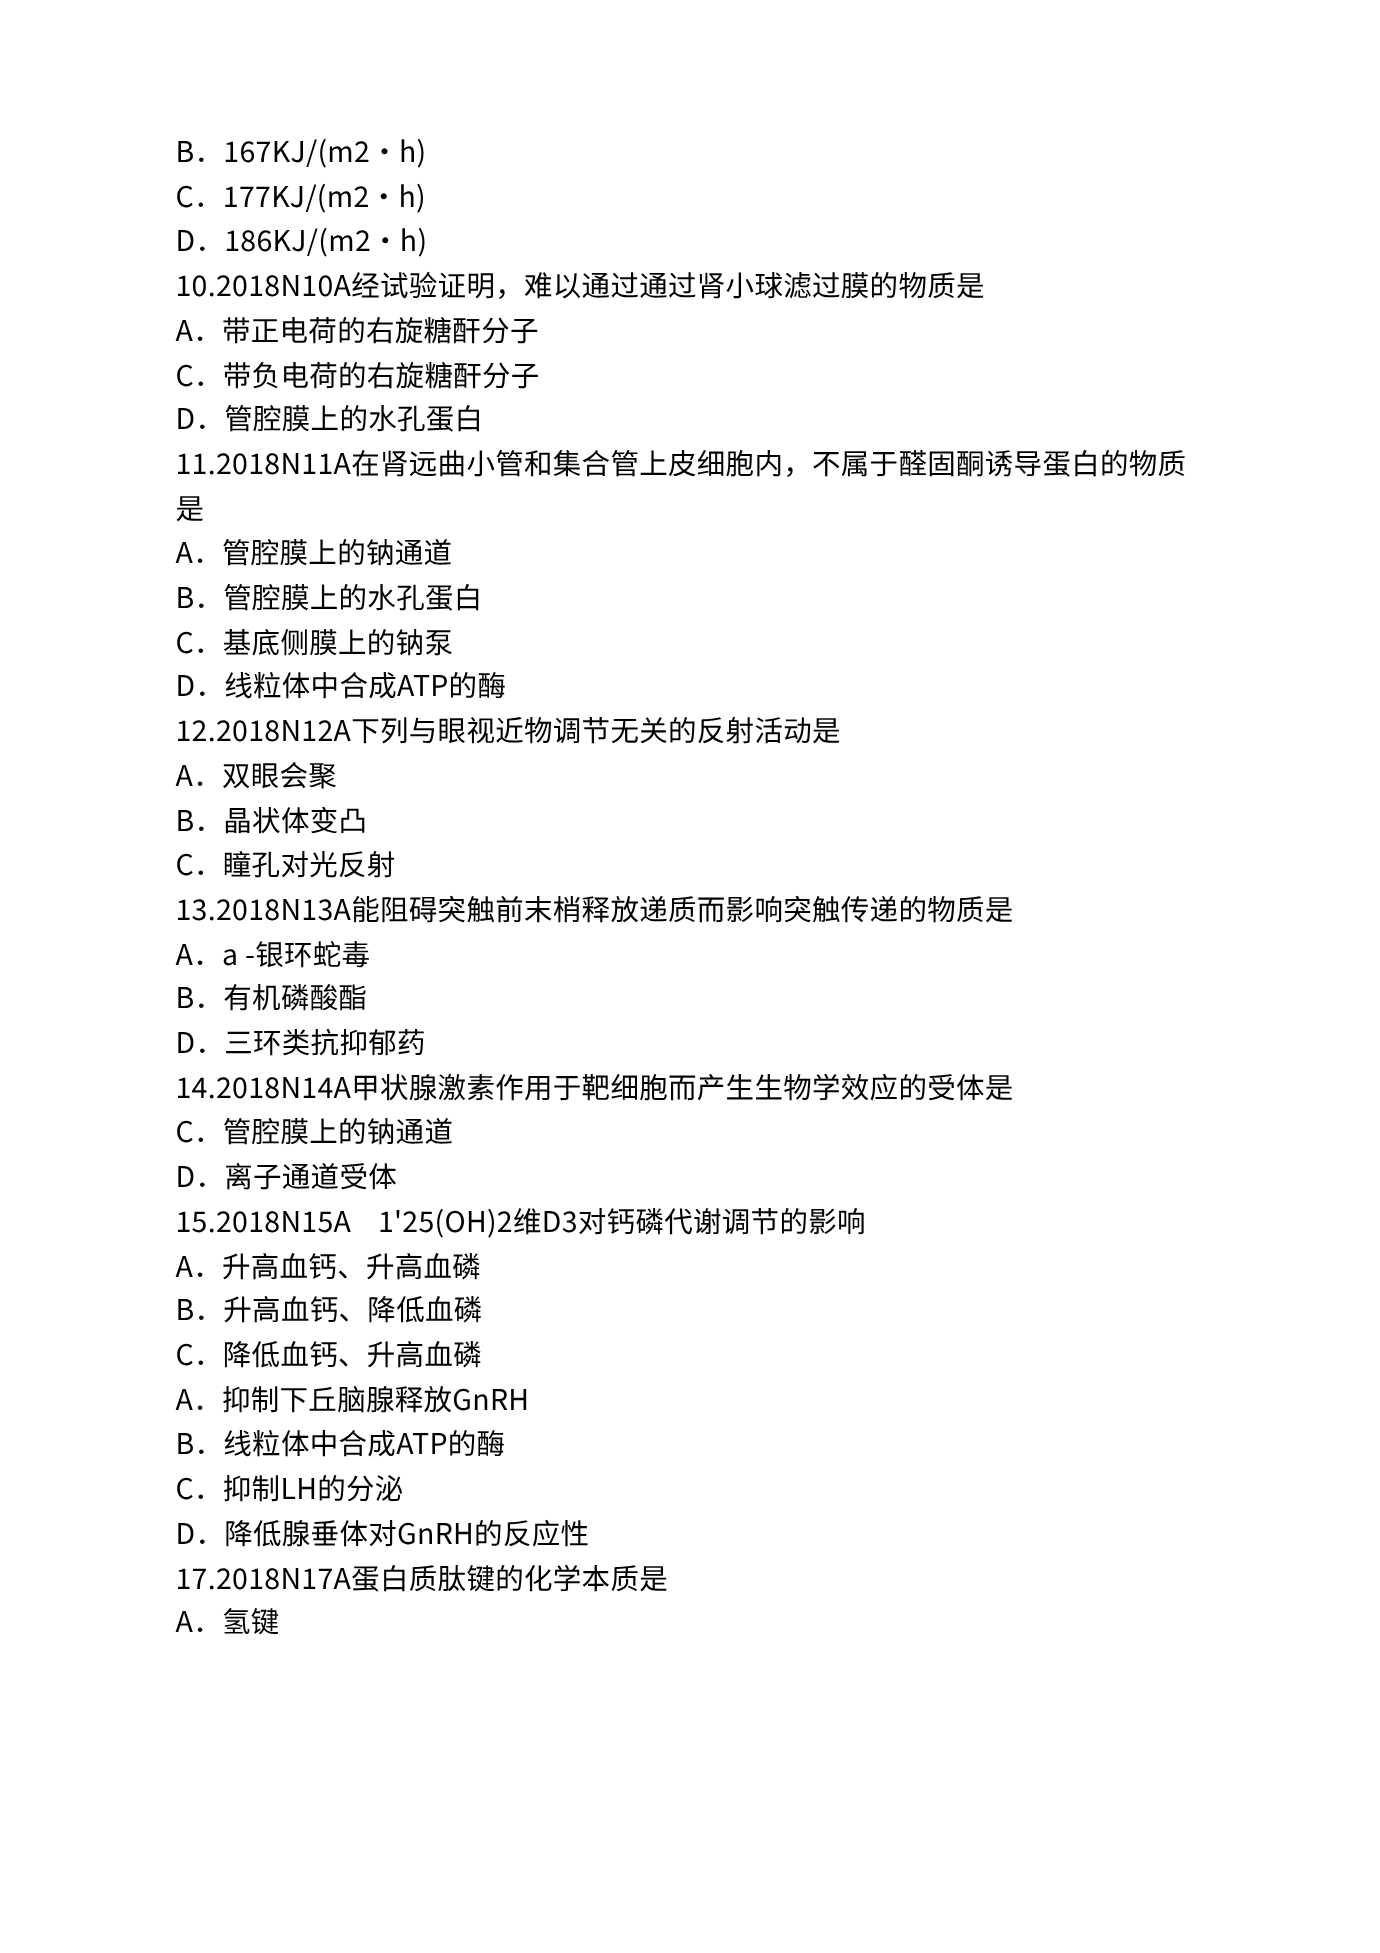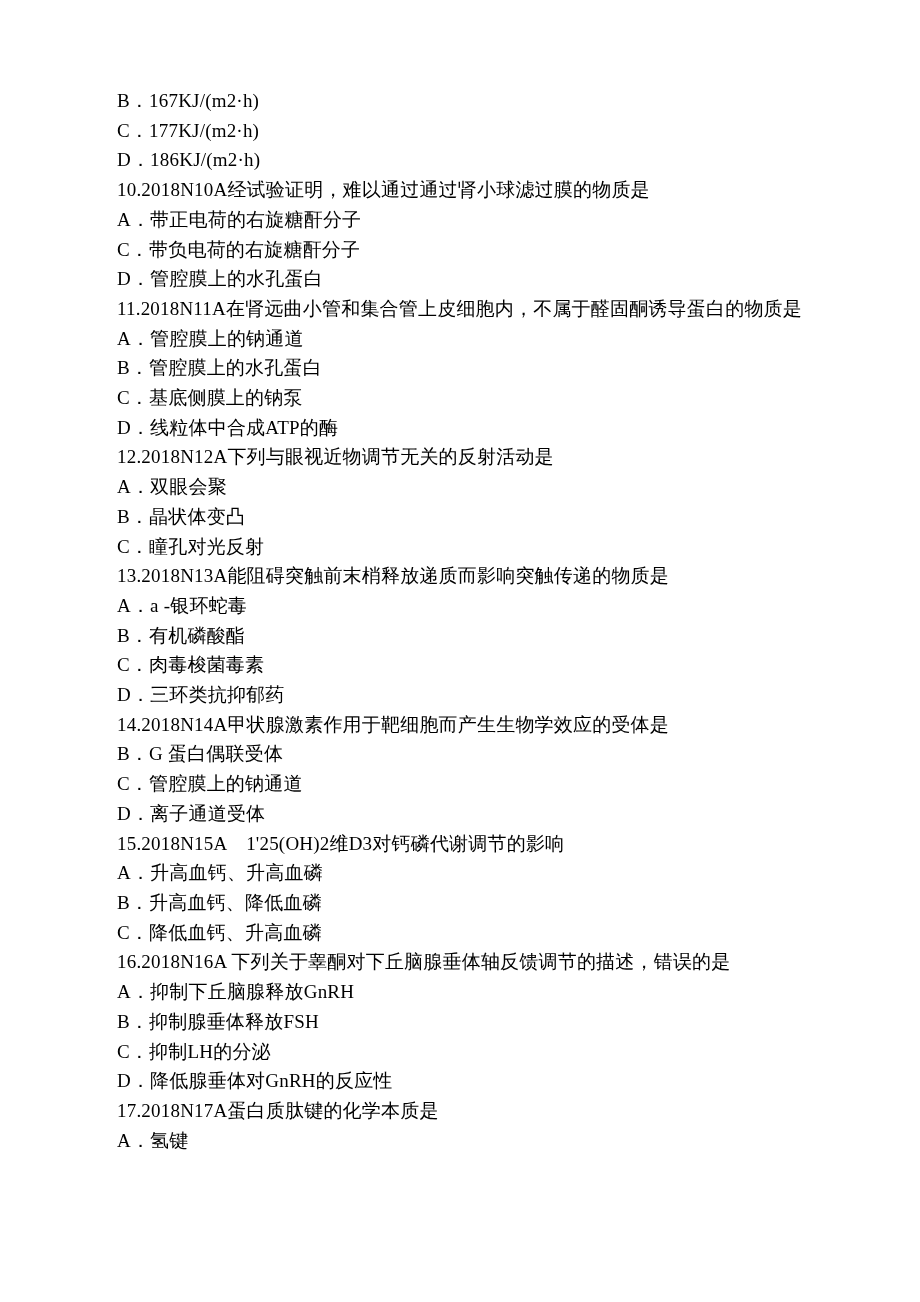--- a/index.html
+++ b/index.html
@@ -7,21 +7,21 @@
     width:920px;
     min-height:1302px;
     box-sizing:border-box;
     padding:86px 117px 86px 117px;
     font-family:"Microsoft YaHei","PingFang SC","Noto Sans CJK SC",sans-serif;
     font-size:19px;
     line-height:29.7px;
     color:#000;
     letter-spacing:0.2px;
   }
-  .line{white-space:pre-wrap;font-family:Liberation Serif, serif;}
+  .line{white-space:pre-wrap;}
 </style>
 </head>
 <body>
 
 <div class="page" id="page">
     <div class="line">B．167KJ/(m2·h)</div>
     <div class="line">C．177KJ/(m2·h)</div>
     <div class="line">D．186KJ/(m2·h)</div>
     <div class="line">10.2018N10A经试验证明，难以通过通过肾小球滤过膜的物质是</div>
     <div class="line">A．带正电荷的右旋糖酐分子</div>
@@ -32,30 +32,27 @@
     <div class="line">B．管腔膜上的水孔蛋白</div>
     <div class="line">C．基底侧膜上的钠泵</div>
     <div class="line">D．线粒体中合成ATP的酶</div>
     <div class="line">12.2018N12A下列与眼视近物调节无关的反射活动是</div>
     <div class="line">A．双眼会聚</div>
     <div class="line">B．晶状体变凸</div>
     <div class="line">C．瞳孔对光反射</div>
     <div class="line">13.2018N13A能阻碍突触前末梢释放递质而影响突触传递的物质是</div>
     <div class="line">A．a -银环蛇毒</div>
     <div class="line">B．有机磷酸酯</div>
-    <div class="line">C．肉毒梭菌毒素</div>
     <div class="line">D．三环类抗抑郁药</div>
     <div class="line">14.2018N14A甲状腺激素作用于靶细胞而产生生物学效应的受体是</div>
-    <div class="line">B．G 蛋白偶联受体</div>
     <div class="line">C．管腔膜上的钠通道</div>
     <div class="line">D．离子通道受体</div>
     <div class="line">15.2018N15A    1'25(OH)2维D3对钙磷代谢调节的影响</div>
     <div class="line">A．升高血钙、升高血磷</div>
     <div class="line">B．升高血钙、降低血磷</div>
     <div class="line">C．降低血钙、升高血磷</div>
-    <div class="line">16.2018N16A 下列关于睾酮对下丘脑腺垂体轴反馈调节的描述，错误的是</div>
     <div class="line">A．抑制下丘脑腺释放GnRH</div>
-    <div class="line">B．抑制腺垂体释放FSH</div>
+    <div class="line">B．线粒体中合成ATP的酶</div>
     <div class="line">C．抑制LH的分泌</div>
     <div class="line">D．降低腺垂体对GnRH的反应性</div>
     <div class="line">17.2018N17A蛋白质肽键的化学本质是</div>
     <div class="line">A．氢键</div>
   </div>
 
 </body></html>

